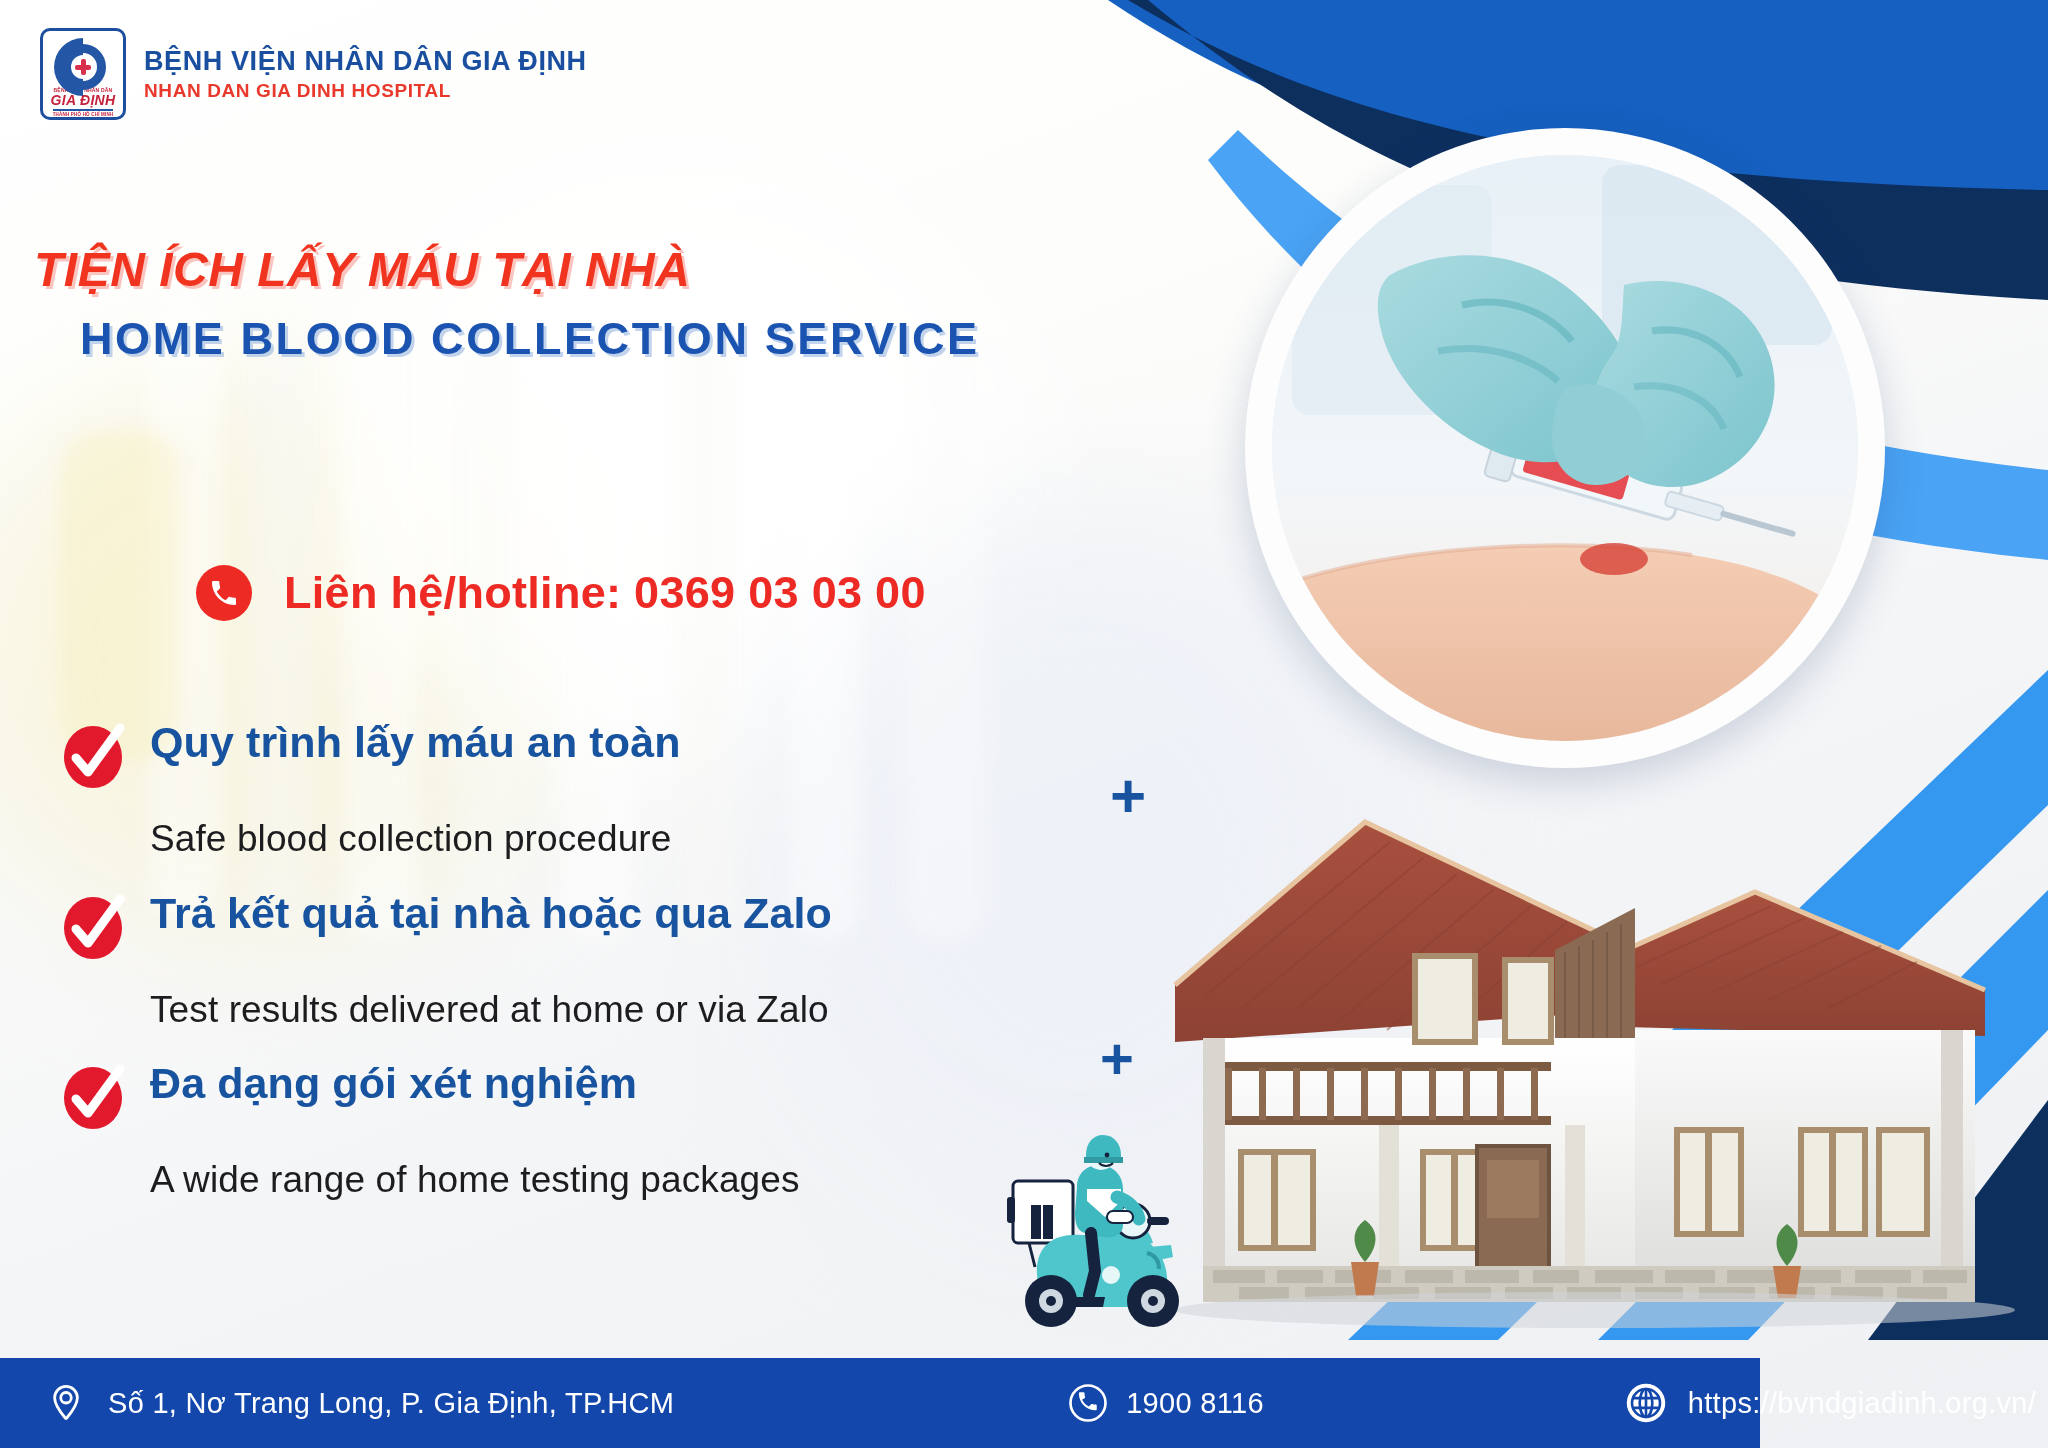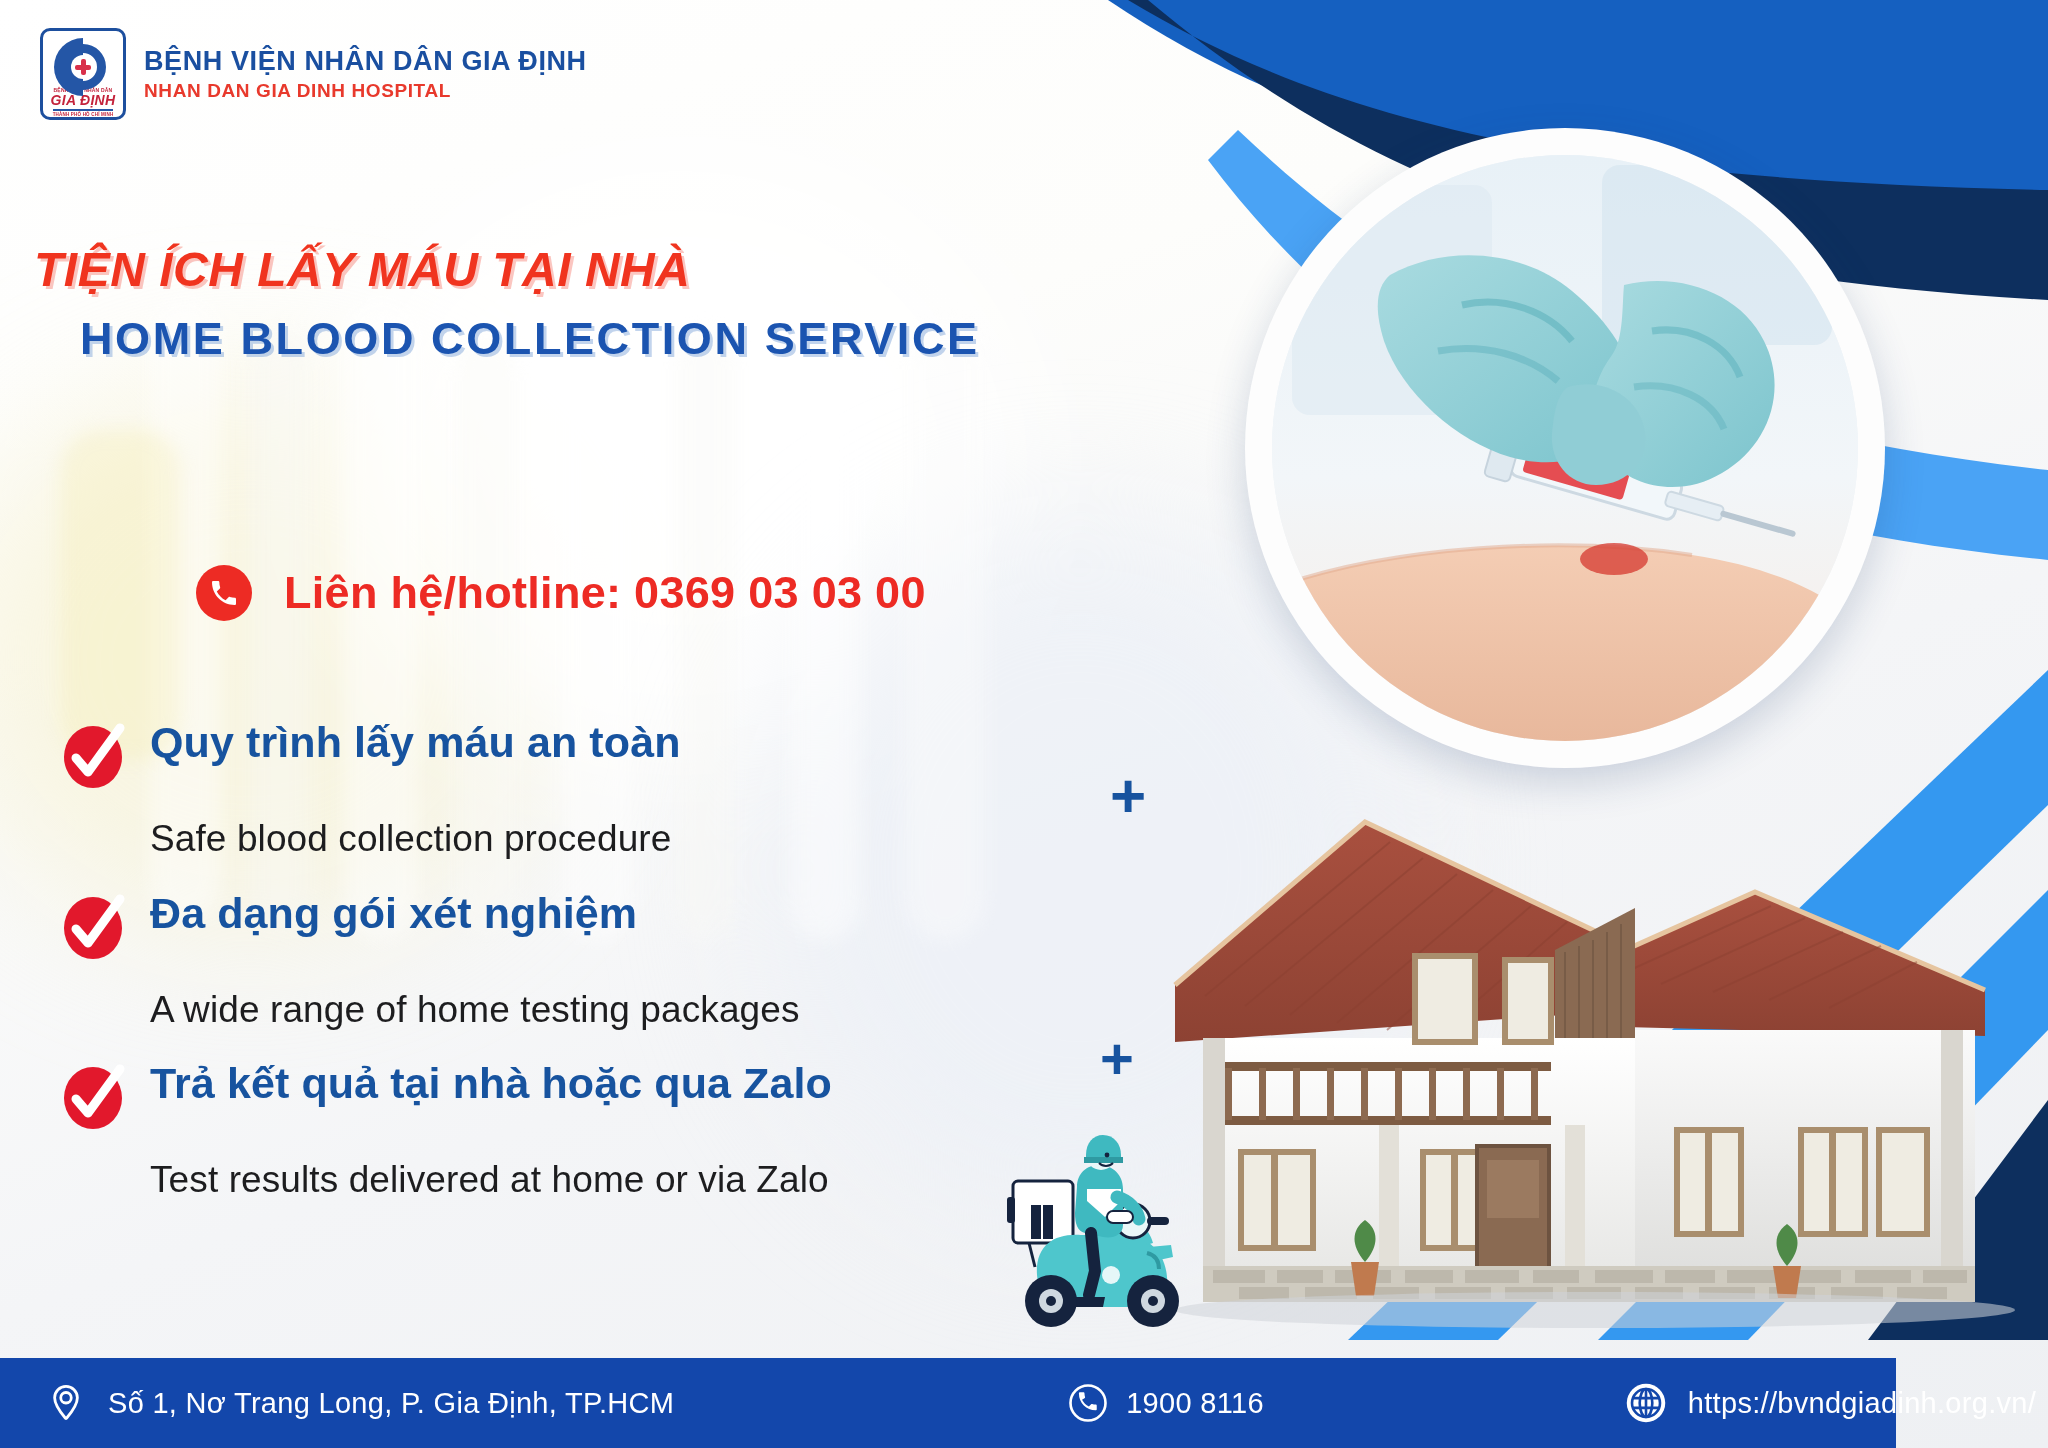--- a/index.html
+++ b/index.html
@@ -115,21 +115,21 @@
   
   .house{position:absolute;left:1165px;top:800px;width:883px;height:530px;z-index:22;}
   .house svg{display:block;width:883px;height:530px;}
 
   
   .scooter{position:absolute;left:995px;top:1125px;width:210px;height:205px;z-index:28;}
   .scooter svg{display:block;width:210px;height:205px;}
 
   
   .footer{
-    position:absolute;left:0;bottom:0;width:1896px;height:90px;background:#1347ab;
+    position:absolute;left:0;bottom:0;width:1760px;height:90px;background:#1347ab;
     display:flex;align-items:center;z-index:50;
   }
   .f-item{display:flex;align-items:center;gap:20px;color:#ffffff;}
   .f-addr{margin-left:44px;}
   .f-tel{margin-left:392px;gap:16px;}
   .f-web{margin-left:360px;}
   .f-ico{width:44px;height:44px;flex:none;display:flex;align-items:center;justify-content:center;}
   .f-ico svg{width:42px;height:42px;}
   .f-txt{font-size:29px;font-weight:500;letter-spacing:.3px;color:#ffffff;white-space:nowrap;}
 </style>
@@ -217,36 +217,36 @@
     </div>
 
     <div class="feat">
       <div class="feat-head">
         <span class="check">
           <svg viewBox="0 0 64 70" width="64" height="70">
             <ellipse cx="31" cy="37" rx="29" ry="31" fill="#e2182c"></ellipse>
             <path d="M14 38 L26 52 L58 8" stroke="#ffffff" stroke-width="9" fill="none" stroke-linecap="round" stroke-linejoin="round"></path>
           </svg>
         </span>
-        <span class="feat-vi">Đa dạng gói xét nghiệm</span>
+        <span class="feat-vi">Trả kết quả tại nhà hoặc qua Zalo</span>
       </div>
-      <div class="feat-en">A wide range of home testing packages</div>
+      <div class="feat-en">Test results delivered at home or via Zalo</div>
     </div>
 
     <div class="feat">
       <div class="feat-head">
         <span class="check">
           <svg viewBox="0 0 64 70" width="64" height="70">
             <ellipse cx="31" cy="37" rx="29" ry="31" fill="#e2182c"></ellipse>
             <path d="M14 38 L26 52 L58 8" stroke="#ffffff" stroke-width="9" fill="none" stroke-linecap="round" stroke-linejoin="round"></path>
           </svg>
         </span>
-        <span class="feat-vi">Trả kết quả tại nhà hoặc qua Zalo</span>
+        <span class="feat-vi">Đa dạng gói xét nghiệm</span>
       </div>
-      <div class="feat-en">Test results delivered at home or via Zalo</div>
+      <div class="feat-en">A wide range of home testing packages</div>
     </div>
 
   </div>
 
   <div class="plus plus-1">+</div>
   <div class="plus plus-2">+</div>
 
   <div class="photo-ring"></div>
   <div class="photo">
     <svg viewBox="0 0 586 586">

